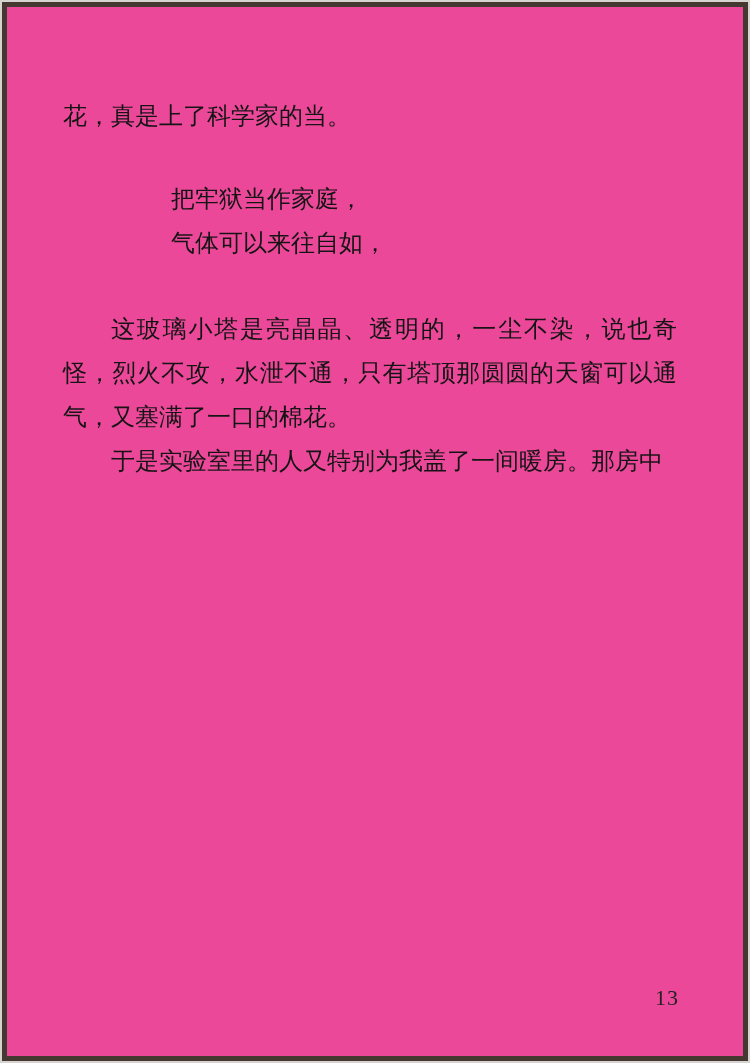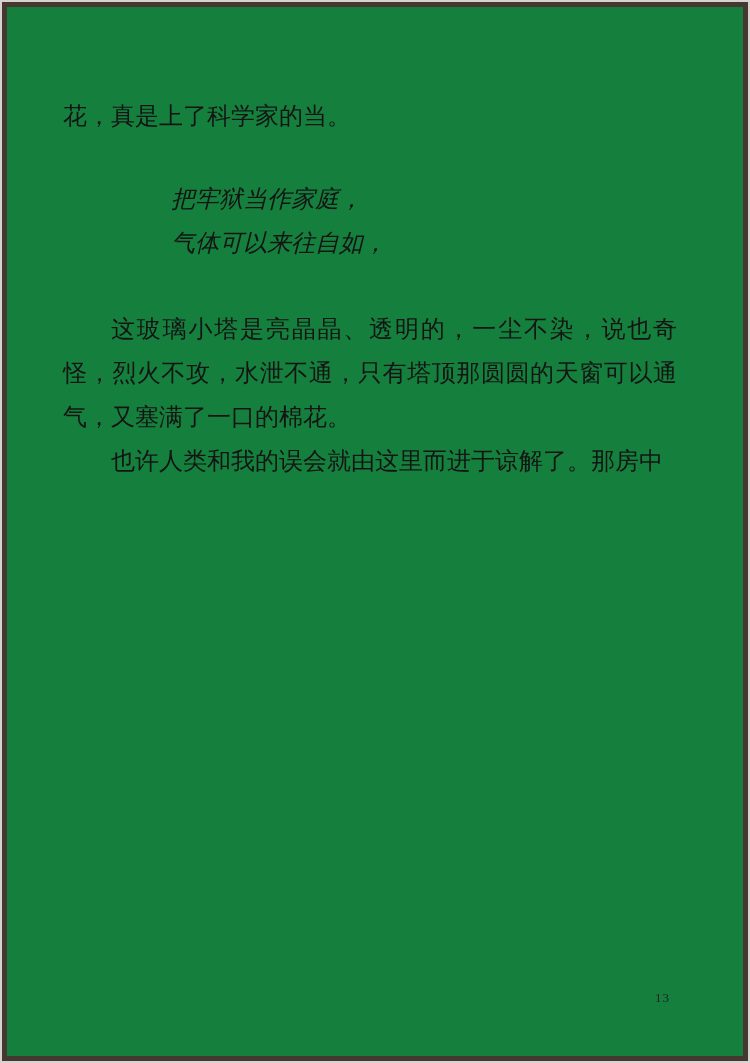--- a/index.html
+++ b/index.html
@@ -13,21 +13,21 @@
     height: 1063px;
     box-sizing: border-box;
     border: 2px solid #d6d3d0;
     background: #ffffff;
   }
   .frame {
     position: absolute;
     inset: 0;
     box-sizing: border-box;
     border: 5px solid #453830;
-    background: #15803d;
+    background: #ec4899;
   }
   .content {
     position: absolute;
     inset: 0;
     box-sizing: border-box;
     padding: 87px 66px 0 56px;
     font-family: "Liberation Serif", "DejaVu Serif", serif;
     font-size: 24px;
     line-height: 44px;
     color: #141414;
@@ -36,34 +36,33 @@
   }
   p.body-text {
     margin: 0;
     text-indent: 2em;
   }
   p.body-text.no-indent {
     text-indent: 0;
   }
   .poem {
     margin: 39px 0 42px 108px;
-    font-style: italic;
   }
   .poem p.poem-line {
     margin: 0;
     text-indent: 0;
     text-align: left;
   }
   .page-number {
     position: absolute;
     left: 648px;
     top: 980px;
     width: 36px;
     font-family: "Liberation Serif", "DejaVu Serif", serif;
-    font-size: 13px;
+    font-size: 22px;
     line-height: 22px;
     color: #222222;
     letter-spacing: 1px;
   }
 </style>
 </head>
 <body>
 
 <div class="scan">
   <div class="frame">
@@ -74,19 +73,19 @@
 
       <div class="poem">
         <p class="poem-line">把牢狱当作家庭，</p>
         <p class="poem-line">气体可以来往自如，</p>
       </div>
 
       <p class="body-text">这玻璃小塔是亮晶晶、透明的，一尘不染，说也奇怪，烈火不攻，水泄不通，只有塔顶那圆圆的天窗可以通气，又塞满了一口的棉花。</p>
 
 
 
-      <p class="body-text">也许人类和我的误会就由这里而进于谅解了。那房中</p>
+      <p class="body-text">于是实验室里的人又特别为我盖了一间暖房。那房中</p>
 
     </div>
 
     <div class="page-number">13</div>
   </div>
 </div>
 
 </body></html>

